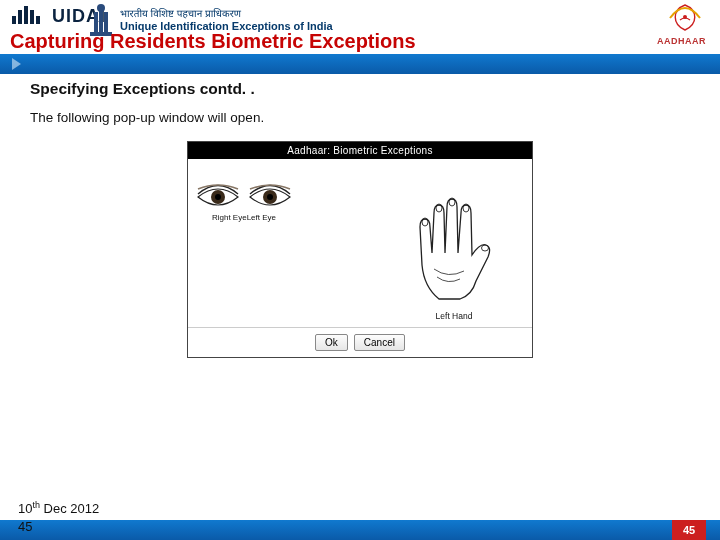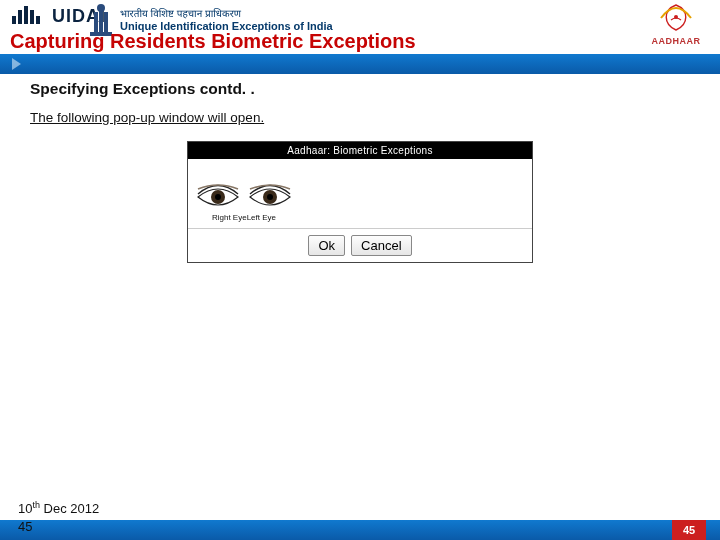--- a/index.html
+++ b/index.html
@@ -7,41 +7,41 @@
   .topbar { height:46px; background:#fff; position:relative; }
   .uidai-logo { position:absolute; left:12px; top:6px; font-weight:900; font-size:18px; color:#0b2340; letter-spacing:1px; }
   .uidai-bars { display:flex; align-items:flex-end; gap:2px; margin-right:6px; }
   .uidai-bars span { width:4px; background:#0b2340; display:inline-block; }
   .uidai-txt { display:inline-block; vertical-align:top; }
   .emblem { position:absolute; left:86px; top:2px; width:30px; height:38px; }
   .emblem svg { width:100%; height:100%; }
   .uidai-label { position:absolute; left:120px; top:6px; font-size:9px; color:#063a6b; }
   .uidai-label .devanagari { font-size:10px; }
   .uidai-label .eng { font-size:11px; font-weight:700; }
-  .aadhaar-logo { position:absolute; right:14px; top:2px; width:60px; text-align:center; }
+  .aadhaar-logo { position:absolute; right:14px; top:2px; width:60px; text-align:right; }
   .aadhaar-logo svg { width:42px; height:30px; }
   .aadhaar-logo .txt { font-size:9px; color:#b33; font-weight:700; letter-spacing:0.5px; }
   .title { position:absolute; left:10px; top:30px; font-size:20px; font-weight:900; color:#c60404; z-index:2; }
   .bluebar { position:absolute; top:54px; left:0; height:20px; width:100%; background:linear-gradient(#1079cf,#0a5aa8); }
   .bluebar .arrow { position:absolute; left:12px; top:4px; width:0; height:0; border-top:6px solid transparent; border-bottom:6px solid transparent; border-left:9px solid #d6e7f7; opacity:0.6; }
   .content { position:absolute; top:80px; left:30px; right:30px; }
   .subhead { font-size:15.5px; font-weight:900; color:#111; }
-  .intro { margin-top:12px; font-size:13.5px; color:#111;text-decoration:underline; }
+  .intro { margin-top:12px; font-size:13.5px; color:#111; }
   .popup { margin:16px auto 0; width:346px; border:1px solid #444; background:#fff; }
   .popup-title { background:#000; color:#fff; font-size:10px; padding:3px 6px; text-align:center; font-family:Arial; letter-spacing:0.3px; }
   .popup-body { padding:10px 8px 6px 8px; display:flex; align-items:flex-start; justify-content:space-between; }
   .hand-block { width:140px; text-align:center; }
   .hand-block svg { width:120px; height:140px; }
   .hand-label { font-size:8.5px; color:#111; margin-top:-2px; }
   .eyes-block { text-align:center; margin-top:14px; }
   .eyes-row { display:flex; gap:8px; justify-content:center; }
   .eyes-row svg { width:44px; height:28px; }
   .eye-labels { display:flex; justify-content:center; font-size:8px; color:#111; margin-top:2px; }
   .popup-buttons { border-top:1px solid #ccc; padding:6px; display:flex; gap:6px; justify-content:center; }
-  .btn { border:1px solid #888; background:linear-gradient(#fdfdfd,#e6e6e6); font-size:13px; padding:2px 9px; border-radius:2px; cursor:pointer; font-family:Arial; }
+  .btn { border:1px solid #888; background:linear-gradient(#fdfdfd,#e6e6e6); font-size:10px; padding:2px 9px; border-radius:2px; cursor:pointer; font-family:Arial; }
   .caption { text-align:center; font-size:12.5px; color:#111; margin-top:14px; }
   .footer-blue { position:absolute; left:0; bottom:0; height:20px; width:100%; background:linear-gradient(#1079cf,#0a5aa8); }
   .slide-num-box { position:absolute; right:14px; bottom:0; width:34px; height:20px; background:#cc1f1f; color:#fff; font-size:11px; font-weight:700; display:flex; align-items:center; justify-content:center; }
   .date-txt { position:absolute; left:18px; bottom:24px; font-size:13px; color:#111; }
   .date-txt sup { font-size:9px; }
   .big45 { position:absolute; left:18px; bottom:6px; font-size:13px; color:#111; z-index:3; }
 </style>
 </head>
 <body>
 
@@ -111,20 +111,33 @@
             <path d="M2 11 Q22 -6 42 11" fill="none" stroke="#222" stroke-width="1.4"></path>
             <path d="M2 6 Q22 -2 42 6" fill="none" stroke="#876" stroke-width="1.6"></path>
           </svg>
         </div>
         <div class="eye-labels">
           <span>Right Eye</span>
           <span>Left Eye</span>
         </div>
       </div>
 
+      <div class="hand-block">
+        <svg viewBox="0 0 120 140">
+          <path d="M45 130 Q30 118 28 96 L26 58 Q26 50 31 50 Q36 50 36 58 L38 84 L40 44 Q40 36 45 36 Q50 36 50 44 L51 84 L53 38 Q53 30 58 30 Q63 30 63 38 L64 84 L67 44 Q67 36 72 36 Q77 36 77 44 L78 86 Q86 74 92 76 Q98 78 94 88 L82 112 Q78 126 66 130 Z" fill="#fff" stroke="#222" stroke-width="1.3"></path>
+          <ellipse cx="31" cy="53" rx="3" ry="4" fill="none" stroke="#222" stroke-width="0.9"></ellipse>
+          <ellipse cx="45" cy="39" rx="3" ry="4" fill="none" stroke="#222" stroke-width="0.9"></ellipse>
+          <ellipse cx="58" cy="33" rx="3" ry="4" fill="none" stroke="#222" stroke-width="0.9"></ellipse>
+          <ellipse cx="72" cy="39" rx="3" ry="4" fill="none" stroke="#222" stroke-width="0.9"></ellipse>
+          <ellipse cx="91" cy="79" rx="3.5" ry="3" fill="none" stroke="#222" stroke-width="0.9"></ellipse>
+          <path d="M43 108 Q54 116 66 110" fill="none" stroke="#222" stroke-width="0.8"></path>
+          <path d="M40 100 Q54 110 70 102" fill="none" stroke="#222" stroke-width="0.8"></path>
+        </svg>
+        <div class="hand-label">Left Hand</div>
+      </div>
 
     </div>
     <div class="popup-buttons">
       <button class="btn">Ok</button>
       <button class="btn">Cancel</button>
     </div>
   </div>
 
 </div>
 

